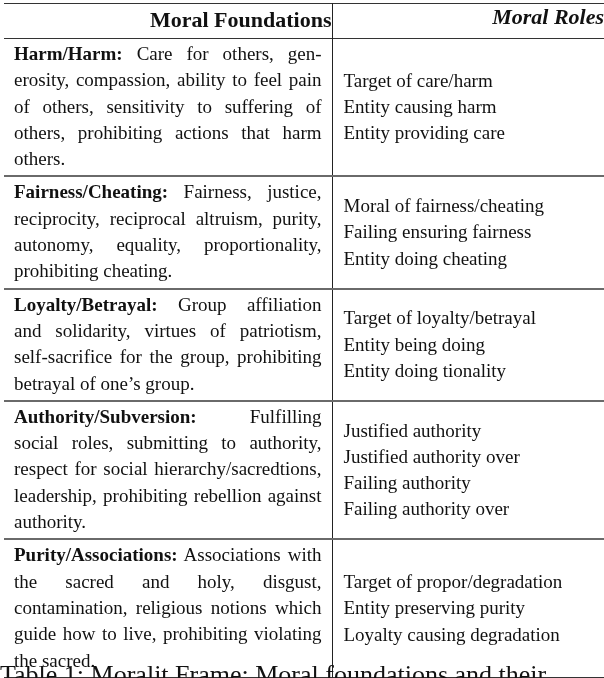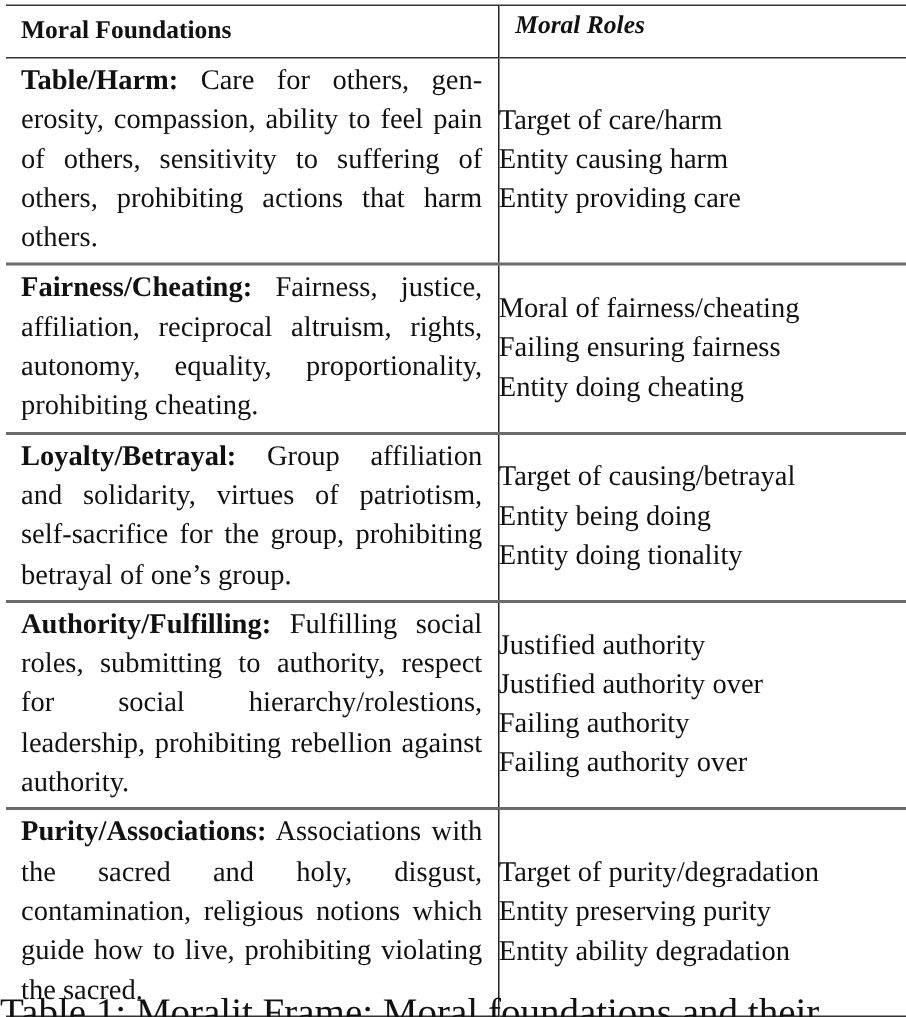--- a/index.html
+++ b/index.html
@@ -31,22 +31,22 @@
     th, td {
       vertical-align: top;
       padding: 0;
     }
     thead tr {
       border-top: 1.5px solid #333;
       border-bottom: 1.5px solid #333;
     }
     th {
       font-weight: bold;
-      font-size: 17px;
-      text-align: left;
+      font-size: 22px;
+      text-align: right;
       height: 30px;
       line-height: 24px;
     }
     th.h1 { padding: 4px 0 0 10px; }
     th.h2 { padding: 1px 0 0 11px; font-style: italic; }
     tbody tr {
       border-bottom: 2px solid #6a6a6a;
     }
     tbody tr:last-child {
       border-bottom: 1.5px solid #333;
@@ -55,20 +55,21 @@
       padding: 2px 10px 3px 10px;
       font-size: 19px;
       line-height: 26.3px;
       text-align: justify;
       hyphens: manual;
     }
     td.found .label {
       font-weight: bold;
     }
     td.roles {
+      padding-left: 11px;
       font-size: 19px;
       line-height: 26.3px;
       vertical-align: middle;
     }
     .c-left { border-right: 1.5px solid #222; }
     .role-line { display: block; white-space: nowrap; }
     .caption {
       position: absolute;
       left: 0;
       top: 660px;
@@ -90,71 +91,71 @@
       </colgroup>
     <thead>
       <tr>
         <th class="h1 c-left">Moral Foundations</th>
         <th class="h2">Moral Roles</th>
       </tr>
     </thead>
     <tbody>
       <tr style="height:131px">
         <td class="found c-left">
-          <span class="label">Table/Harm:</span>
+          <span class="label">Harm/Harm:</span>
           <span>Care for others, gen­erosity, compassion, ability to feel pain of others, sensitivity to suffer­ing of others, prohibiting actions that harm others.</span>
         </td>
         <td class="roles">
           <span class="role-line">Target of care/harm</span>
           <span class="role-line">Entity causing harm</span>
           <span class="role-line">Entity providing care</span>
         </td>
       </tr>
       <tr style="height:105px">
         <td class="found c-left">
           <span class="label">Fairness/Cheating:</span>
-          <span>Fairness, jus­tice, affiliation, reciprocal altruism, rights, autonomy, equality, propor­tionality, prohibiting cheating.</span>
+          <span>Fairness, jus­tice, reciprocity, reciprocal altruism, purity, autonomy, equality, propor­tionality, prohibiting cheating.</span>
         </td>
         <td class="roles">
           <span class="role-line">Moral of fairness/cheating</span>
           <span class="role-line">Failing ensuring fairness</span>
           <span class="role-line">Entity doing cheating</span>
         </td>
       </tr>
       <tr style="height:105px">
         <td class="found c-left">
           <span class="label">Loyalty/Betrayal:</span>
           <span>Group affiliation and solidarity, virtues of patriotism, self-sacrifice for the group, prohibit­ing betrayal of one’s group.</span>
         </td>
         <td class="roles">
-          <span class="role-line">Target of causing/betrayal</span>
+          <span class="role-line">Target of loyalty/betrayal</span>
           <span class="role-line">Entity being doing</span>
           <span class="role-line">Entity doing tionality</span>
         </td>
       </tr>
       <tr style="height:133px">
         <td class="found c-left">
-          <span class="label">Authority/Fulfilling:</span>
-          <span>Fulfilling social roles, submitting to author­ity, respect for social hierarchy/roles­tions, leadership, prohibiting rebel­lion against authority.</span>
+          <span class="label">Authority/Subversion:</span>
+          <span>Fulfilling social roles, submitting to author­ity, respect for social hierarchy/sacred­tions, leadership, prohibiting rebel­lion against authority.</span>
         </td>
         <td class="roles">
           <span class="role-line">Justified authority</span>
           <span class="role-line">Justified authority over</span>
           <span class="role-line">Failing authority</span>
           <span class="role-line">Failing authority over</span>
         </td>
       </tr>
       <tr style="height:133px">
         <td class="found c-left">
           <span class="label">Purity/Associations:</span>
           <span>Associations with the sacred and holy, dis­gust, contamination, religious no­tions which guide how to live, pro­hibiting violating the sacred.</span>
         </td>
         <td class="roles">
-          <span class="role-line">Target of purity/degradation</span>
+          <span class="role-line">Target of propor/degradation</span>
           <span class="role-line">Entity preserving purity</span>
-          <span class="role-line">Entity ability degradation</span>
+          <span class="role-line">Loyalty causing degradation</span>
         </td>
       </tr>
     </tbody>
   </table>
 </div>
 
 <div class="caption">Table 1: Moralit Frame: Moral foundations and their</div>
 
 </body></html>

